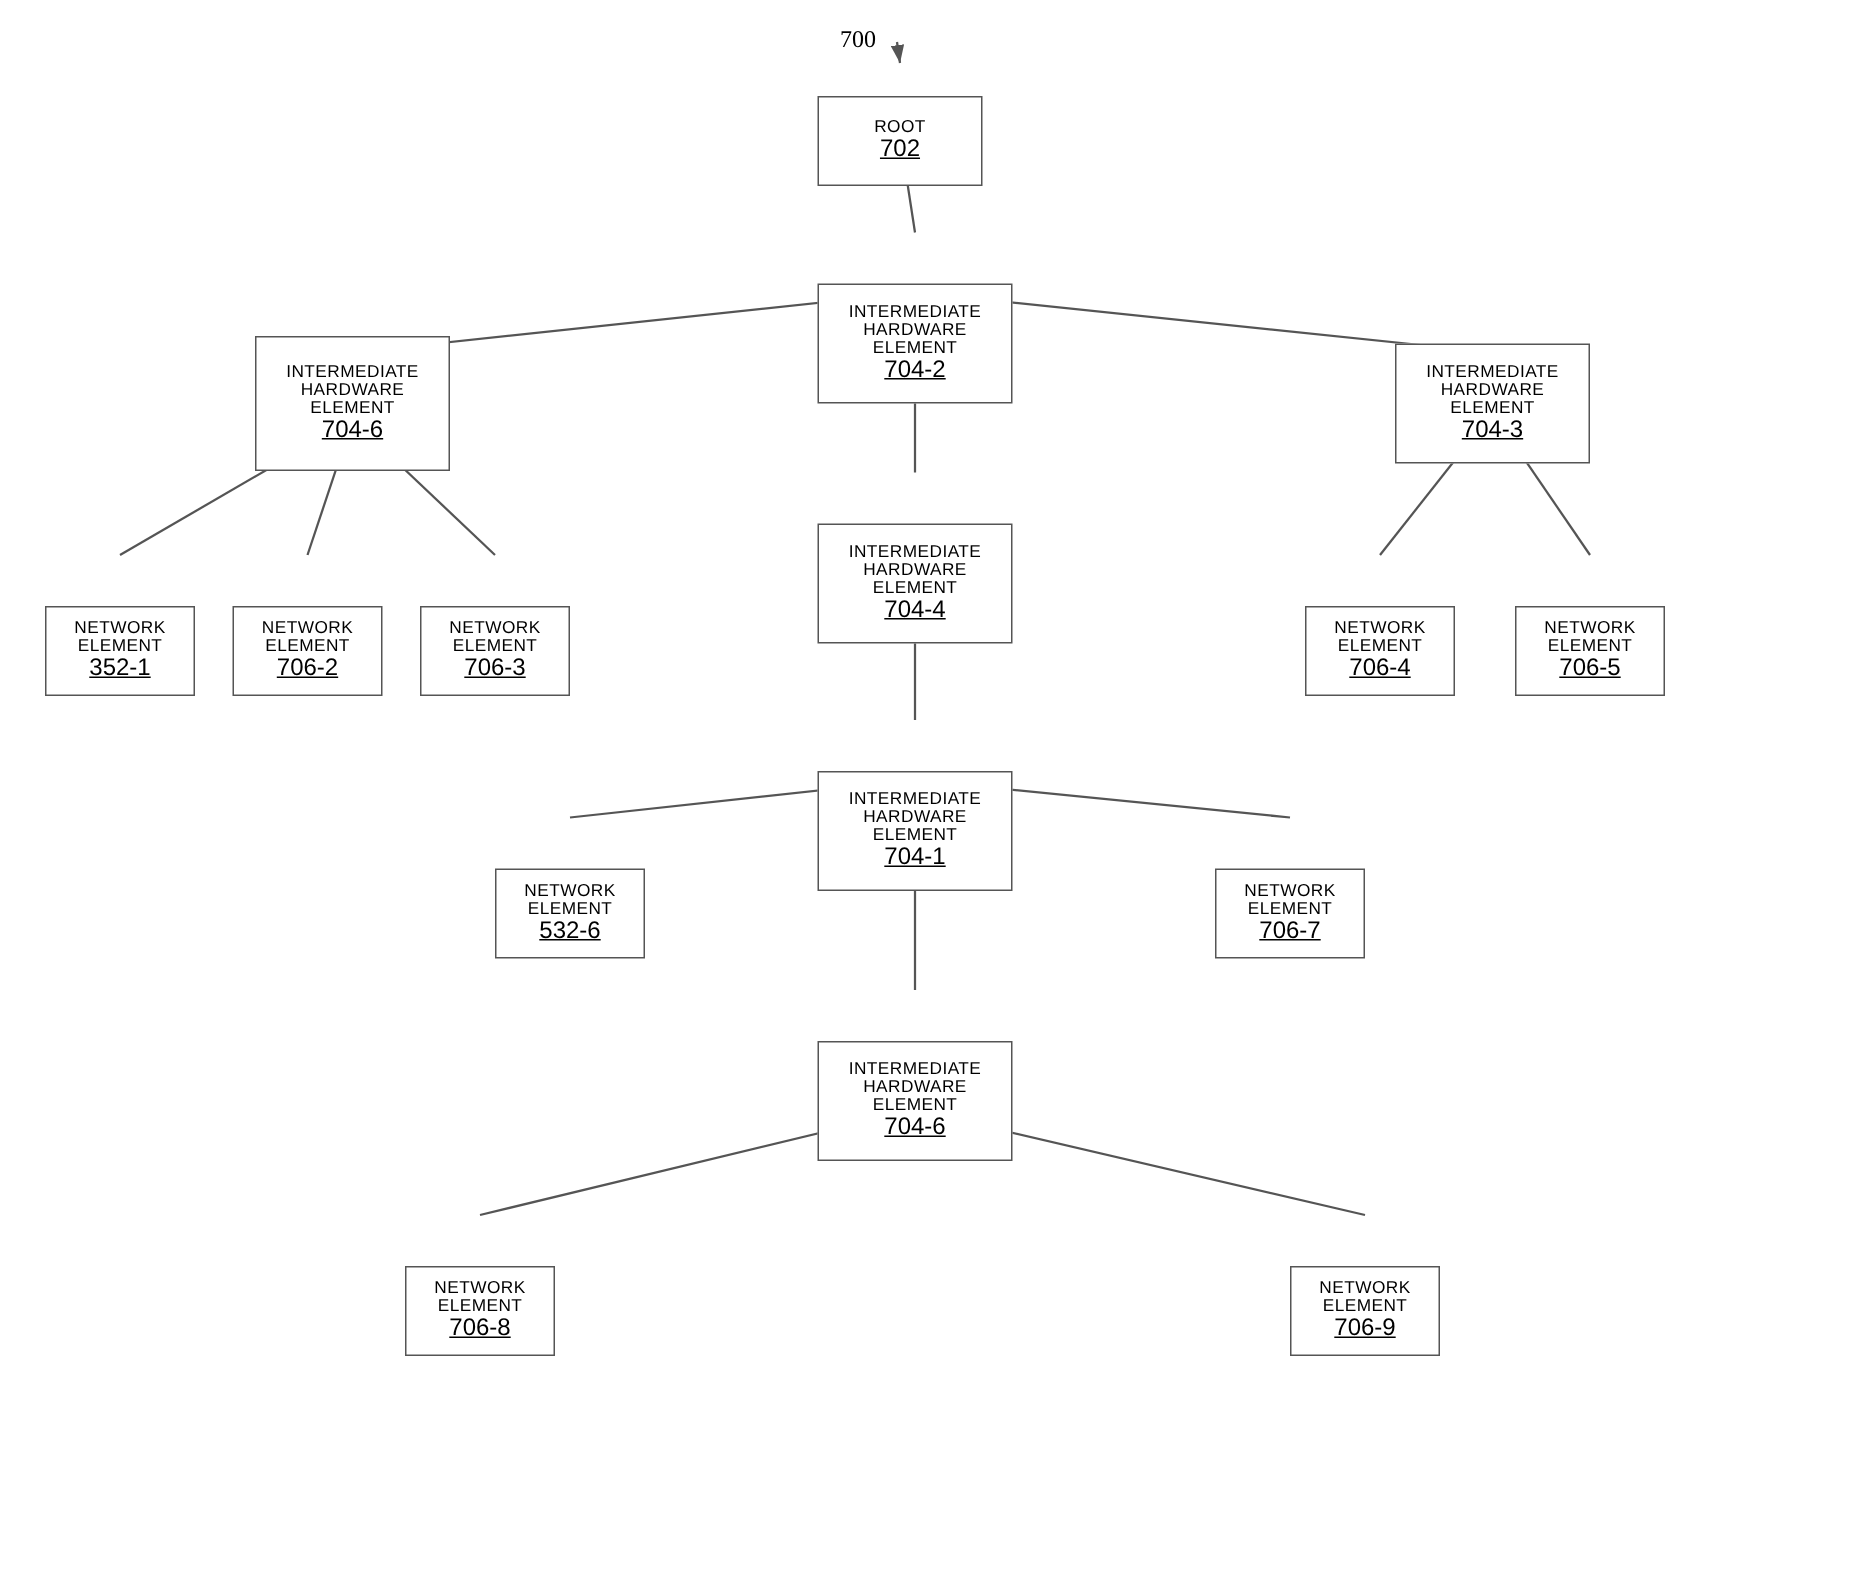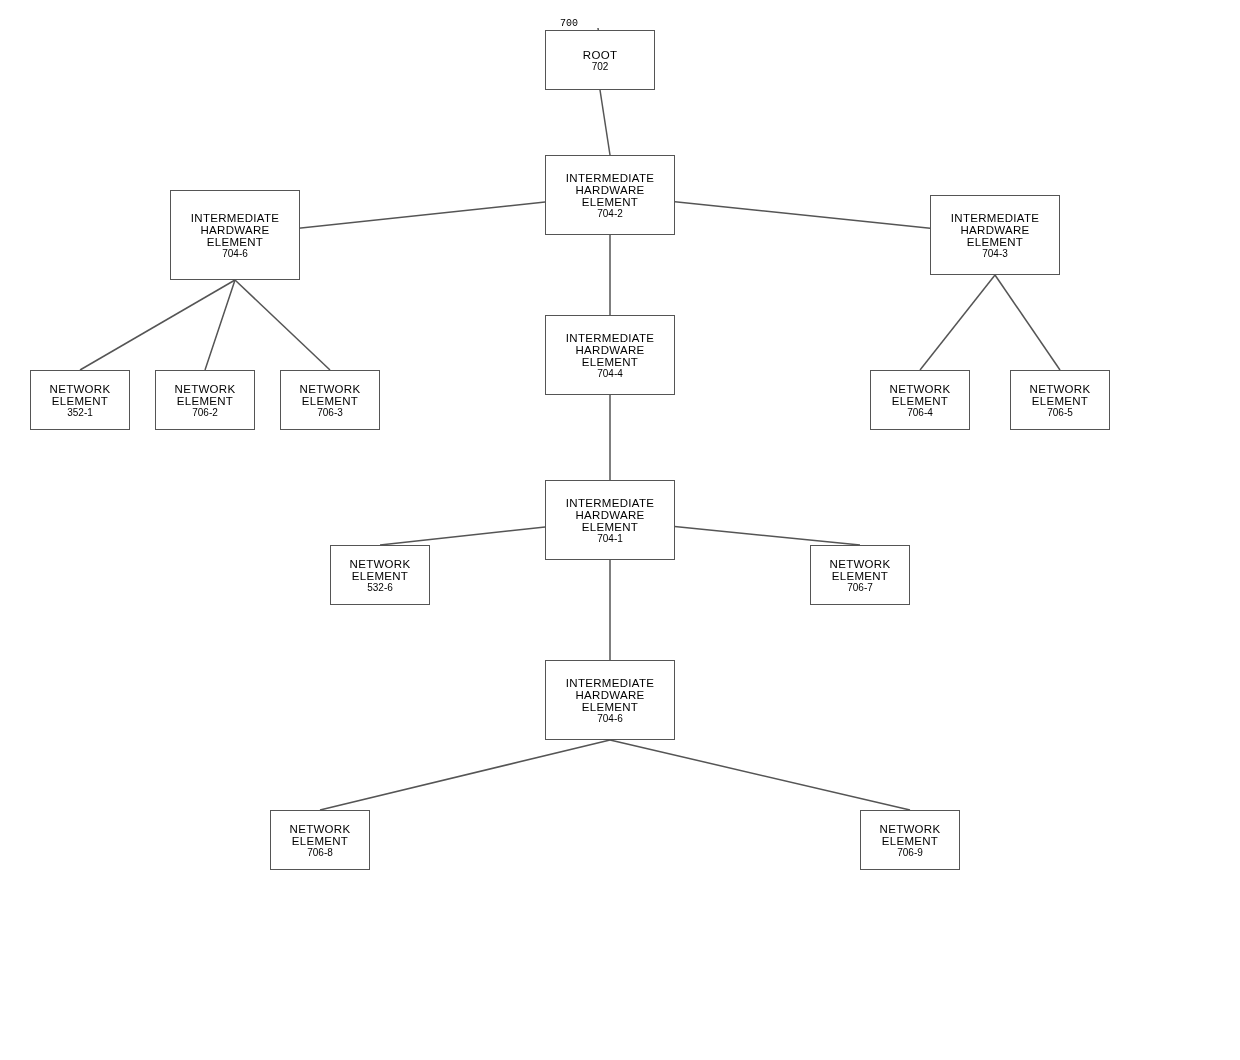--- a/index.html
+++ b/index.html
@@ -30,34 +30,36 @@
       background: #fff;
       text-align: center;
       display: flex;
       flex-direction: column;
       align-items: center;
       justify-content: center;
       font-size: 11.5px;
       font-family: Arial, sans-serif;
       z-index: 1;
       padding: 4px 6px;
+      margin-top: 34px;
     }
     .node .node-id {
-      font-size: 10px;
+      text-decoration: underline;
+      font-size: 16px;
     }
     .node .node-label {
       font-size: 11.5px;
       text-transform: uppercase;
       letter-spacing: 0.3px;
     }
     
     #label-700 {
       position: absolute;
-      font-size: 10px;
-      font-family: Liberation Mono, monospace;
+      font-size: 16px;
+      font-family: Liberation Serif, serif;
     }
   </style>
 </head>
 <body>
 
 <div id="diagram-container">
 
   <div id="label-700" style="left:560px; top:18px;">
     <span>700</span>
   </div>

